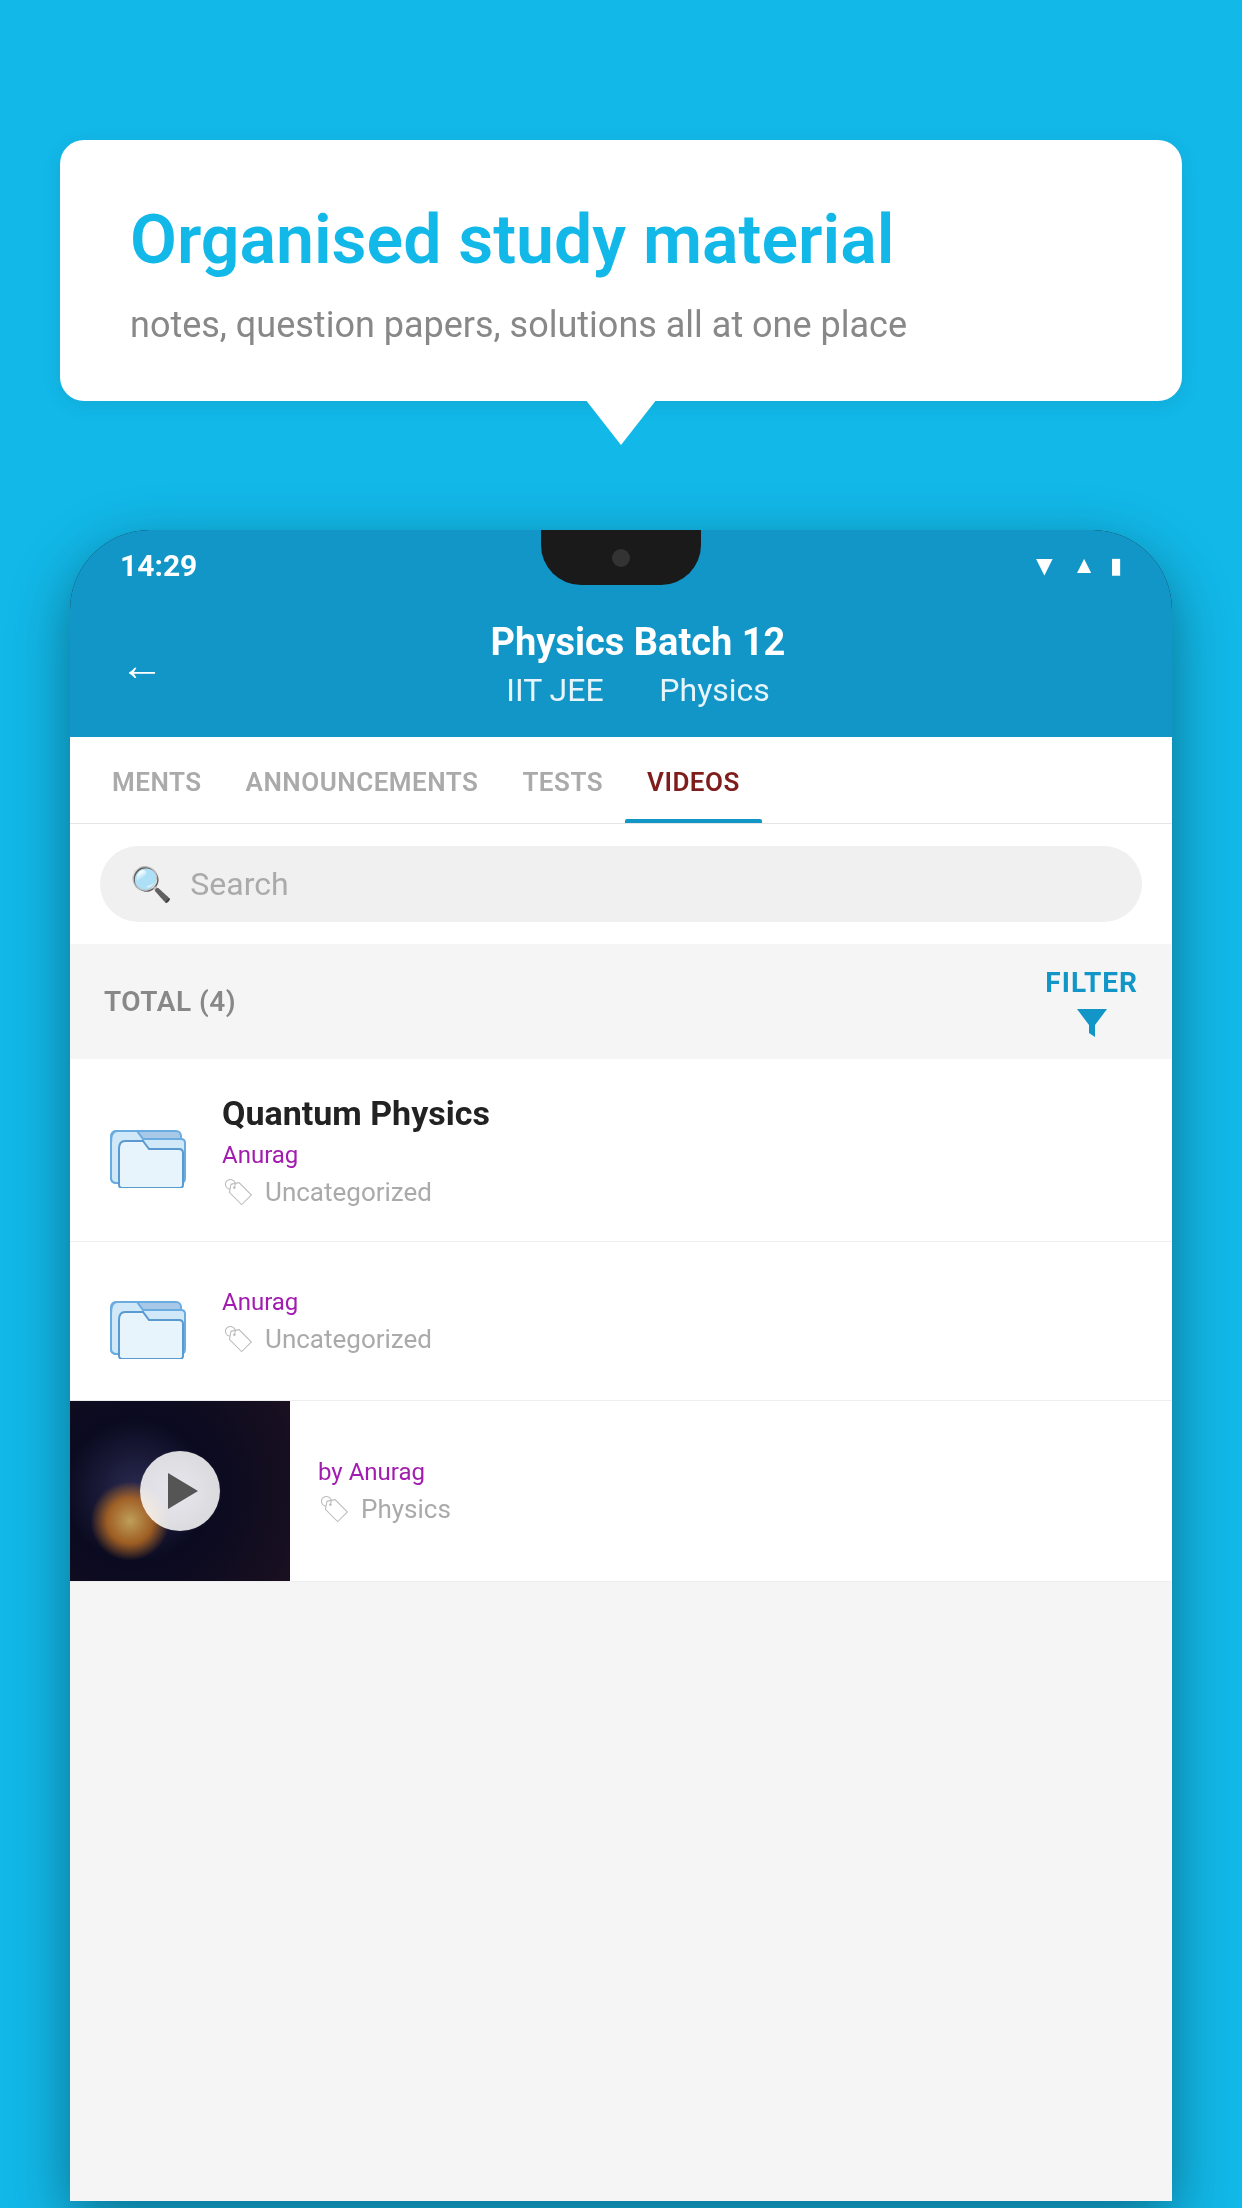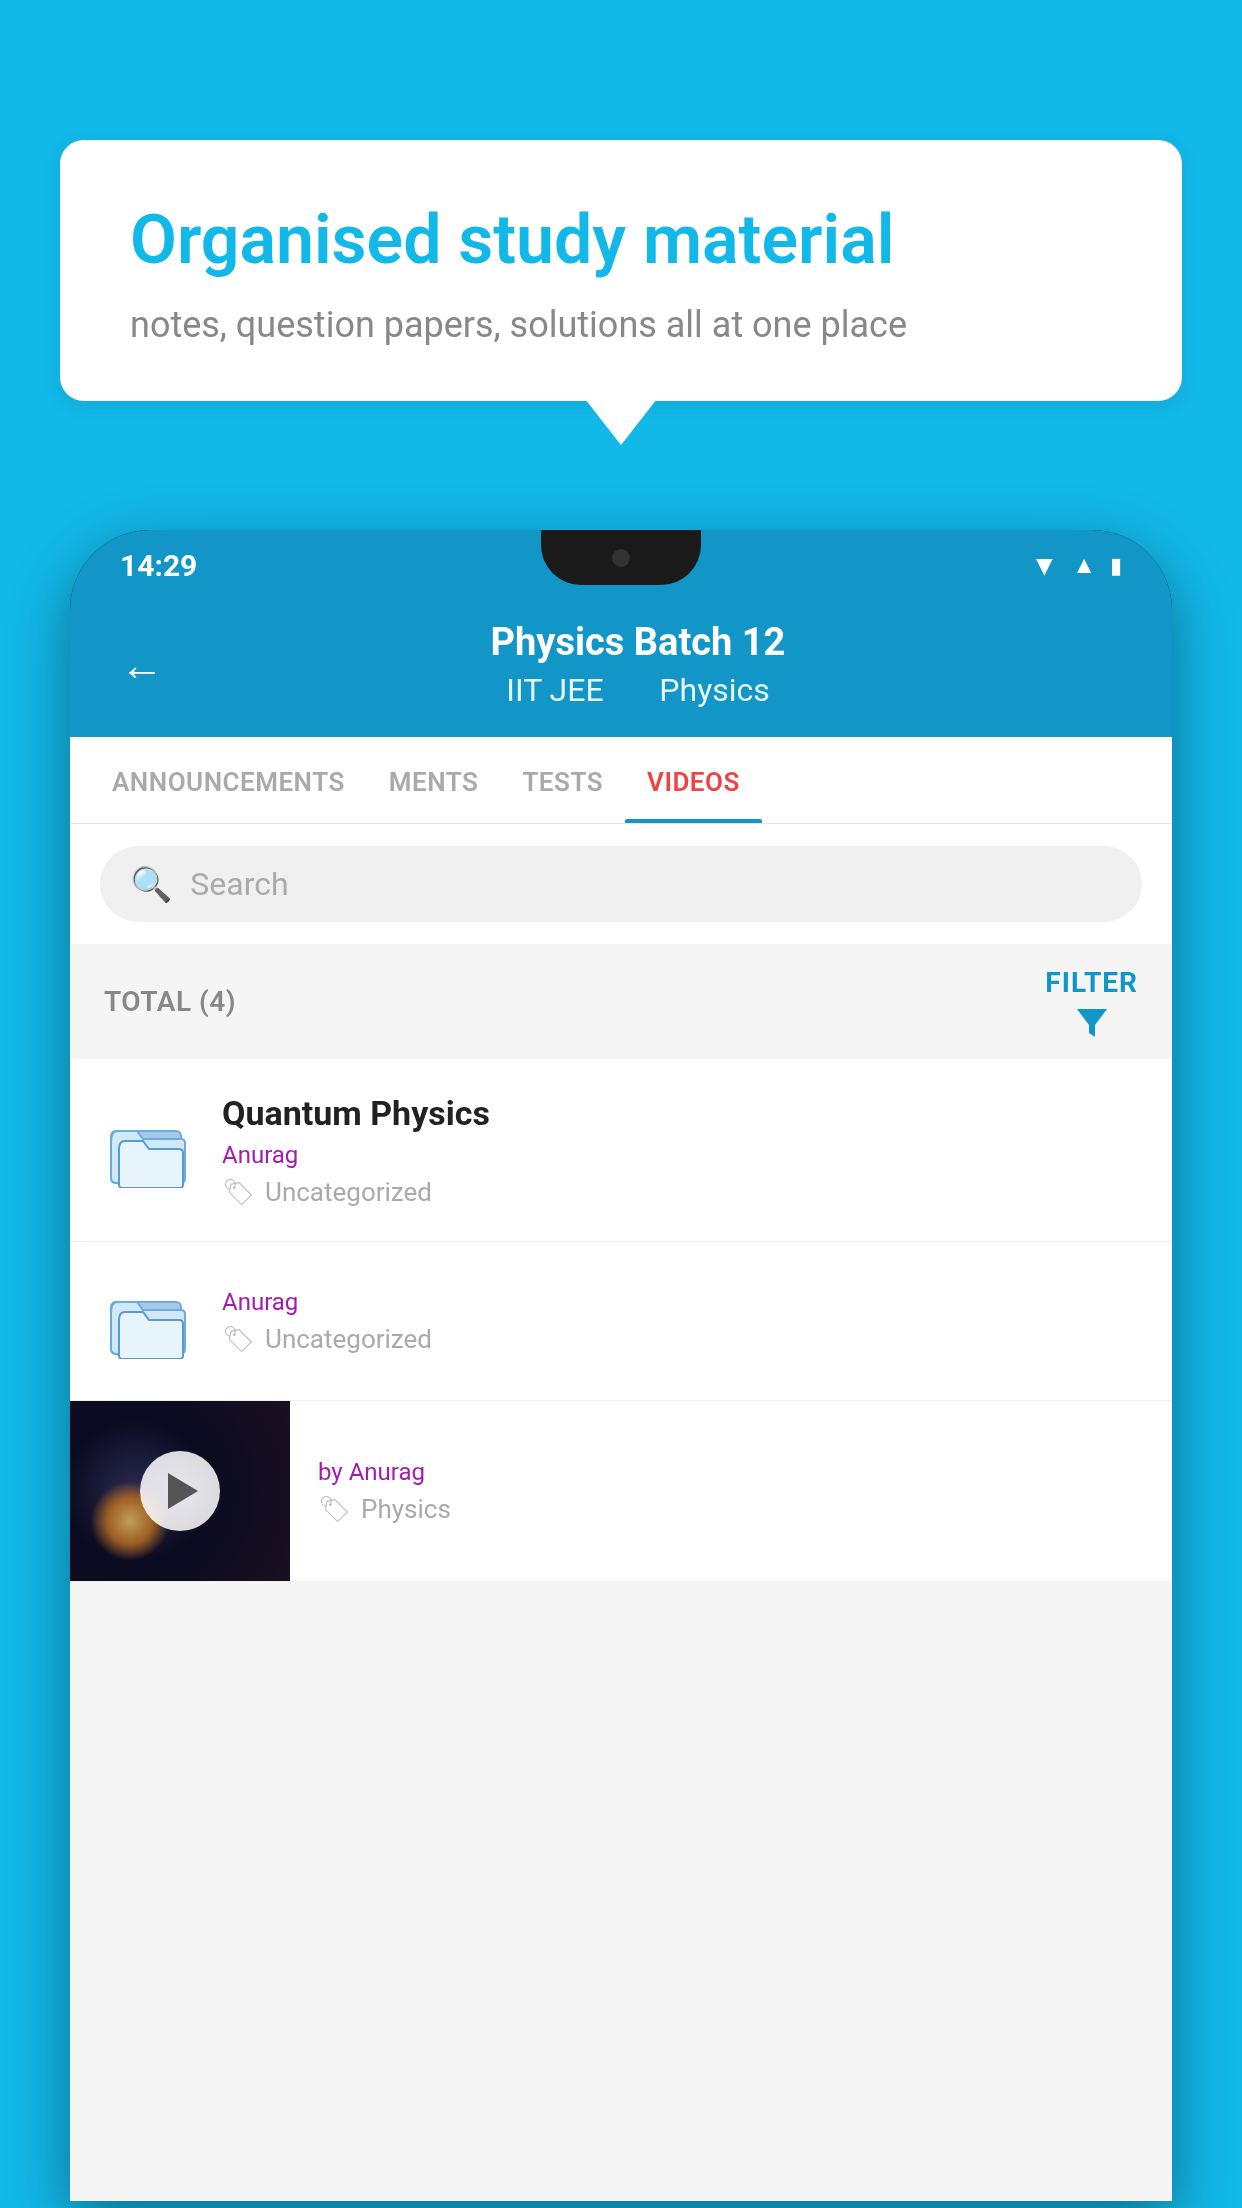--- a/index.html
+++ b/index.html
@@ -167,21 +167,21 @@
       font-size: 26px;
       font-weight: 600;
       color: #aaa;
       letter-spacing: 0.5px;
       cursor: pointer;
       position: relative;
       text-transform: uppercase;
     }
 
     .tab-item.active {
-      color: #ef4444;
+      color: #7f1d1d;
     }
 
     .tab-item.active::after {
       content: '';
       position: absolute;
       bottom: 0;
       left: 0;
       right: 0;
       height: 4px;
       background: #1296C8;
@@ -413,22 +413,22 @@
           <div class="header-title">Physics Batch 12</div>
           <div class="header-subtitle">
             <span>IIT JEE</span>
             &nbsp;&nbsp;
             <span>Physics</span>
           </div>
         </div>
       </div>
 
       <div class="tabs-bar">
+        <div class="tab-item">MENTS</div>
         <div class="tab-item">ANNOUNCEMENTS</div>
-        <div class="tab-item">MENTS</div>
         <div class="tab-item">TESTS</div>
         <div class="tab-item active">VIDEOS</div>
       </div>
 
       <div class="screen-content">
 
         <div class="search-container">
           <div class="search-input-wrapper">
             <span style="color:#aaa;font-size:34px;">🔍</span>
             <span class="search-placeholder">Search</span>

